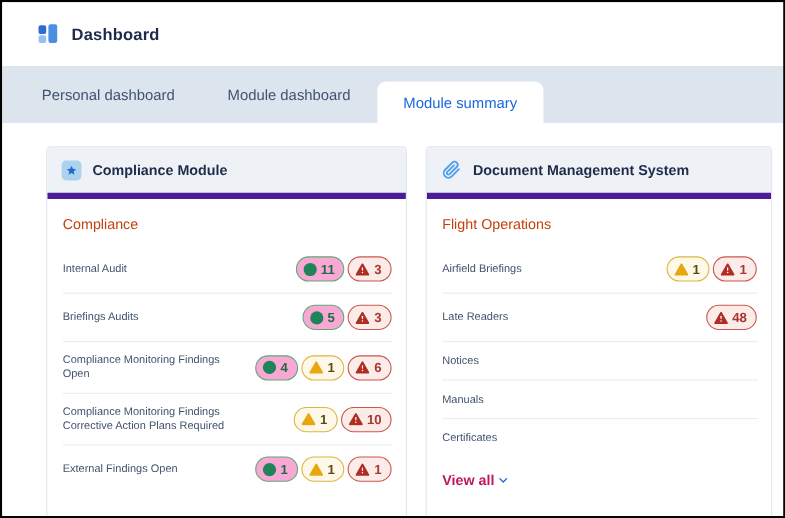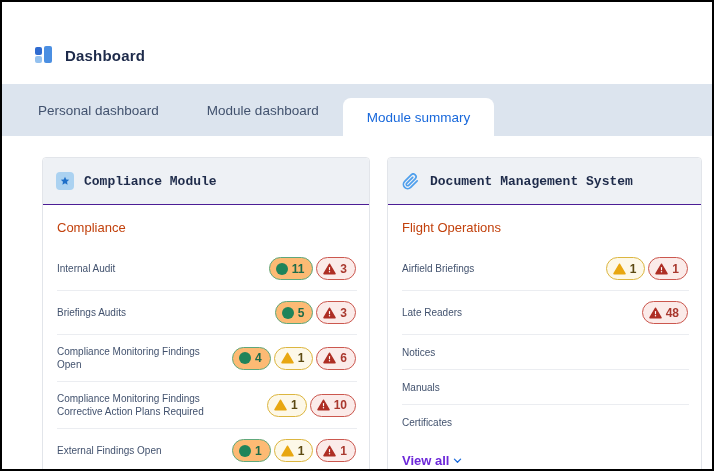--- a/index.html
+++ b/index.html
@@ -4,60 +4,60 @@
 <style>
   * { margin:0; padding:0; box-sizing:border-box; }
   html,body { width:714px; height:471px; background:#fff; }
   body { font-family:"Liberation Sans","DejaVu Sans",sans-serif; }
   .screen {
     position:relative; width:714px; height:471px;
     border:2px solid #000; background:#fff; overflow:hidden;
   }
 
   
-  .app-header { height:58px; display:flex; align-items:center; padding-left:33px; gap:13px; background:#fff;margin-top:24px; }
+  .app-header { height:58px; display:flex; align-items:center; padding-left:33px; gap:13px; background:#fff; }
   .app-icon { position:relative; width:17px; height:18px; flex:0 0 auto; }
   .app-icon .sq-a { position:absolute; left:0; top:1px; width:7px; height:8px; background:#2f6bd0; border-radius:2px; }
   .app-icon .sq-b { position:absolute; left:0; top:10px; width:7px; height:7px; background:#94c1ef; border-radius:2px; }
   .app-icon .sq-c { position:absolute; left:9px; top:0; width:8px; height:17px; background:#4b8fe2; border-radius:2px; }
   .app-title { font-size:15px; font-weight:700; color:#1d2a4a; letter-spacing:.2px; }
 
   
   .tabbar { height:52px; background:#dce4ee; display:flex; align-items:flex-end; padding-left:12px; }
   .tab { height:52px; display:flex; align-items:center; padding:0 24px; font-size:13.5px; font-weight:400; color:#42526e; cursor:pointer; }
   .tab.active { height:38px; background:#fff; color:#1868db; border-radius:8px 8px 0 0; }
 
   
   .content { padding:21px 0 0 40px; display:flex; gap:17px; height:361px; overflow:hidden; background:#fff; }
 
   .card { border:1px solid #e2e5ea; border-radius:4px; background:#fff; height:420px; }
   .card.left { width:328px; }
   .card.right { width:315px; }
 
-  .card-header { height:47px; background:#eef1f5; border-bottom:1px solid #4c1d95; border-radius:4px 4px 0 0; display:flex; align-items:center; gap:10px; padding:0 13px;font-family:Liberation Mono, monospace; }
+  .card-header { height:47px; background:#eef1f5; border-bottom:6px solid #4c1d95; border-radius:4px 4px 0 0; display:flex; align-items:center; gap:10px; padding:0 13px; }
   .card-title { font-size:13px; font-weight:700; color:#1e2b4a; }
 
   .module-icon { width:18px; height:18px; border-radius:4px; background:#abd2f1; display:flex; align-items:center; justify-content:center; flex:0 0 auto; }
   .clip-icon { width:19px; height:19px; display:flex; align-items:center; justify-content:center; flex:0 0 auto; }
 
   .section-label { padding:15px 14px 12px; font-size:13px; color:#c2410c; }
 
   .row { display:flex; justify-content:space-between; align-items:center; padding:10px 13px 10px 14px; min-height:42px; cursor:pointer; }
   .row.slim { min-height:34px; padding-top:9px; padding-bottom:9px; }
   .row-label { font-size:10px; color:#42526e; line-height:1.3; max-width:168px; }
   .divider { height:1px; background:#ebedf1; margin:0 12px 0 14px; }
 
   .badges { display:flex; gap:3px; flex:0 0 auto; align-items:center; }
   .badge { display:inline-flex; align-items:center; gap:4px; height:23px; padding:0 8px 0 6px; border-radius:12px; border:1.5px solid; font-size:12px; font-weight:700; cursor:pointer; }
-  .badge.success { background:#fdba74; border-color:#5fa87c; color:#1d6b49; }
+  .badge.success { background:#f9a8d4; border-color:#5fa87c; color:#1d6b49; }
   .badge.warning { background:#fdf8e8; border-color:#dcb640; color:#5c4a12; }
   .badge.danger  { background:#fbebe9; border-color:#cb574e; color:#a9382e; }
   .dot { width:12px; height:12px; border-radius:50%; background:#1f845a; }
 
-  .view-all { display:flex; align-items:center; gap:3px; padding:14px 14px 16px; color:#6d28d9; font-size:13px; font-weight:600; cursor:pointer; }
+  .view-all { display:flex; align-items:center; gap:3px; padding:14px 14px 16px; color:#be185d; font-size:13px; font-weight:600; cursor:pointer; }
 </style>
 </head>
 <body>
 
 <div class="screen">
 
   <div class="app-header">
     <div class="app-icon">
       <div class="sq-a"></div>
         <div class="sq-b"></div>

